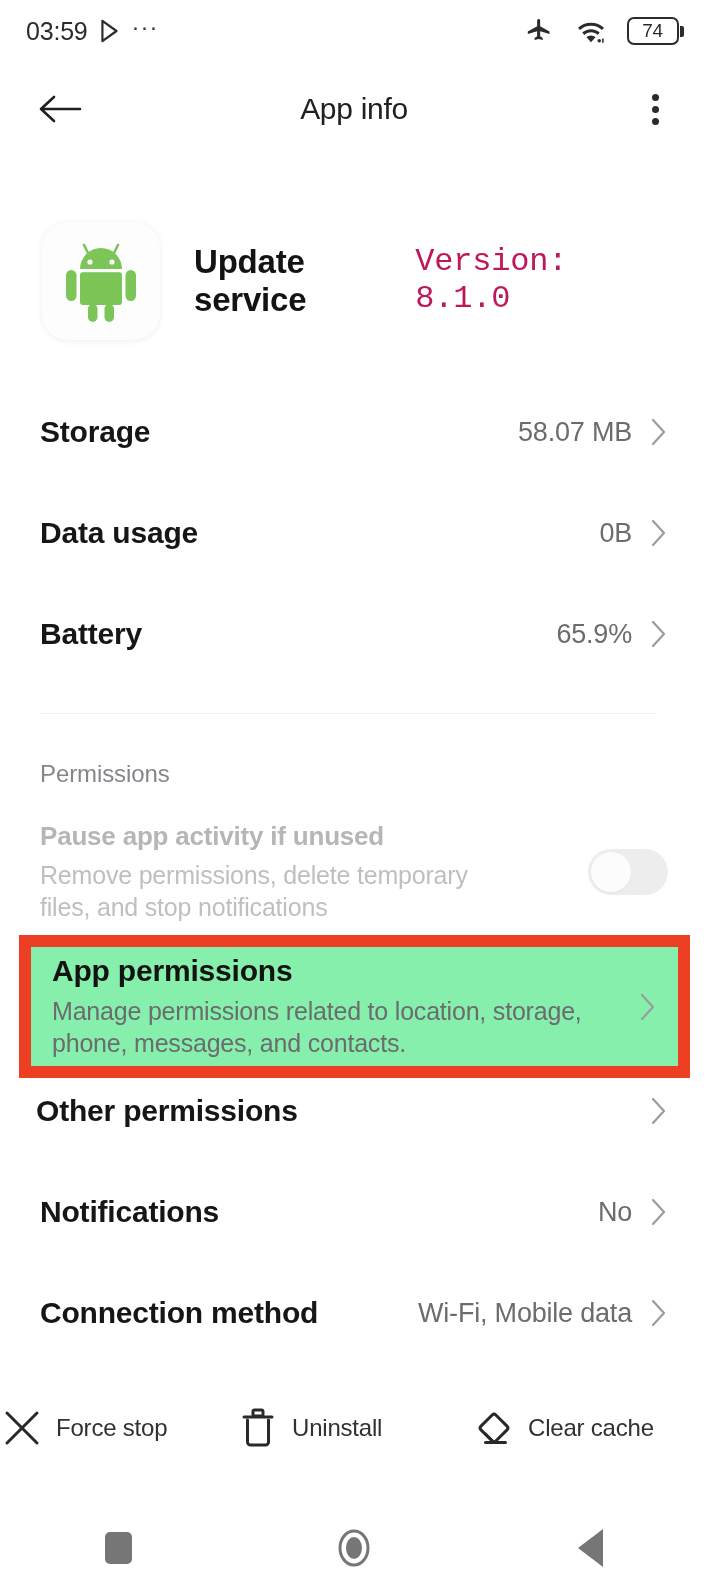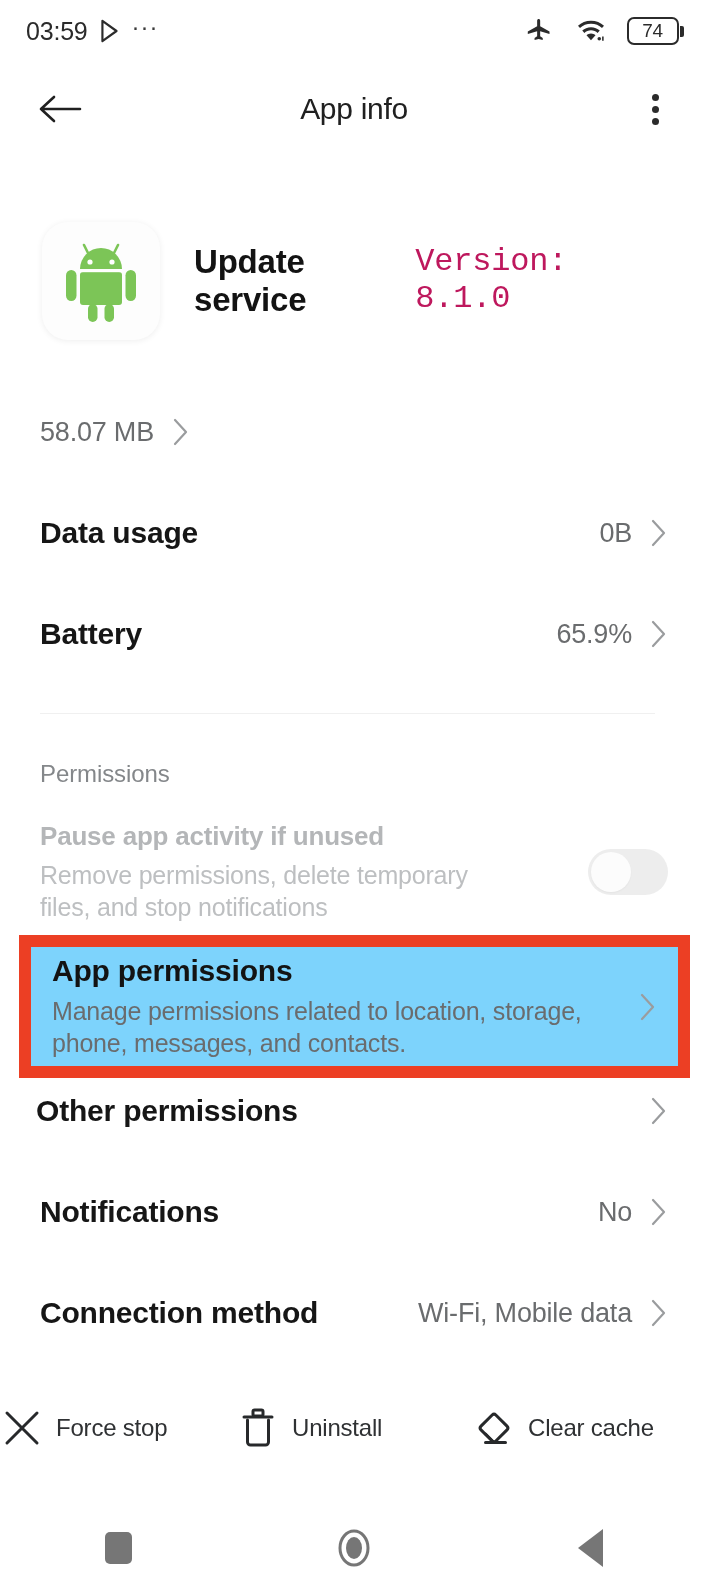--- a/index.html
+++ b/index.html
@@ -41,21 +41,21 @@
   }
   .sb-dots {
     font-size: 24px;
     color: #3a3a3a;
     letter-spacing: 1px;
     line-height: 10px;
     padding-bottom: 8px;
   }
   .sb-right {
     display: flex;
-    align-items: flex-start;
+    align-items: flex-end;
     gap: 21px;
   }
 
   
   .appbar {
     position: absolute;
     top: 66px; left: 0;
     width: 708px;
     height: 86px;
     display: flex;
@@ -225,21 +225,21 @@
 
   
   .highlight {
     position: absolute;
     left: 19px;
     top: 935px;
     width: 671px;
     height: 143px;
     box-sizing: border-box;
     border: 12px solid #ec3f24;
-    background: #7dd3fc;
+    background: #86efac;
   }
   .hl-inner {
     position: absolute;
     inset: 0;
     display: flex;
     align-items: center;
     padding: 0 21px 0 21px;
     box-sizing: border-box;
     cursor: pointer;
   }
@@ -372,20 +372,21 @@
       <rect x="18" y="32.4" width="42" height="1.8" fill="#ffffff"></rect>
     </svg>
   </div>
   <div class="app-meta">
     <div class="app-name">Update service</div>
     <div class="app-version">Version: 8.1.0</div>
   </div>
 </div>
 
 <div class="row" style="top:404px;height:56px;">
+  <span class="row-title">Storage</span>
   <span class="row-value">58.07 MB</span>
   <svg class="chev" viewBox="0 0 18 30">
     <path d="M3 3 L14 15 L3 27" fill="none" stroke="#9a9c9e" stroke-width="2.2" stroke-linecap="round" stroke-linejoin="round"></path>
   </svg>
 </div>
 
 <div class="row" style="top:505px;height:56px;">
   <span class="row-title">Data usage</span>
   <span class="row-value">0B</span>
   <svg class="chev" viewBox="0 0 18 30">

